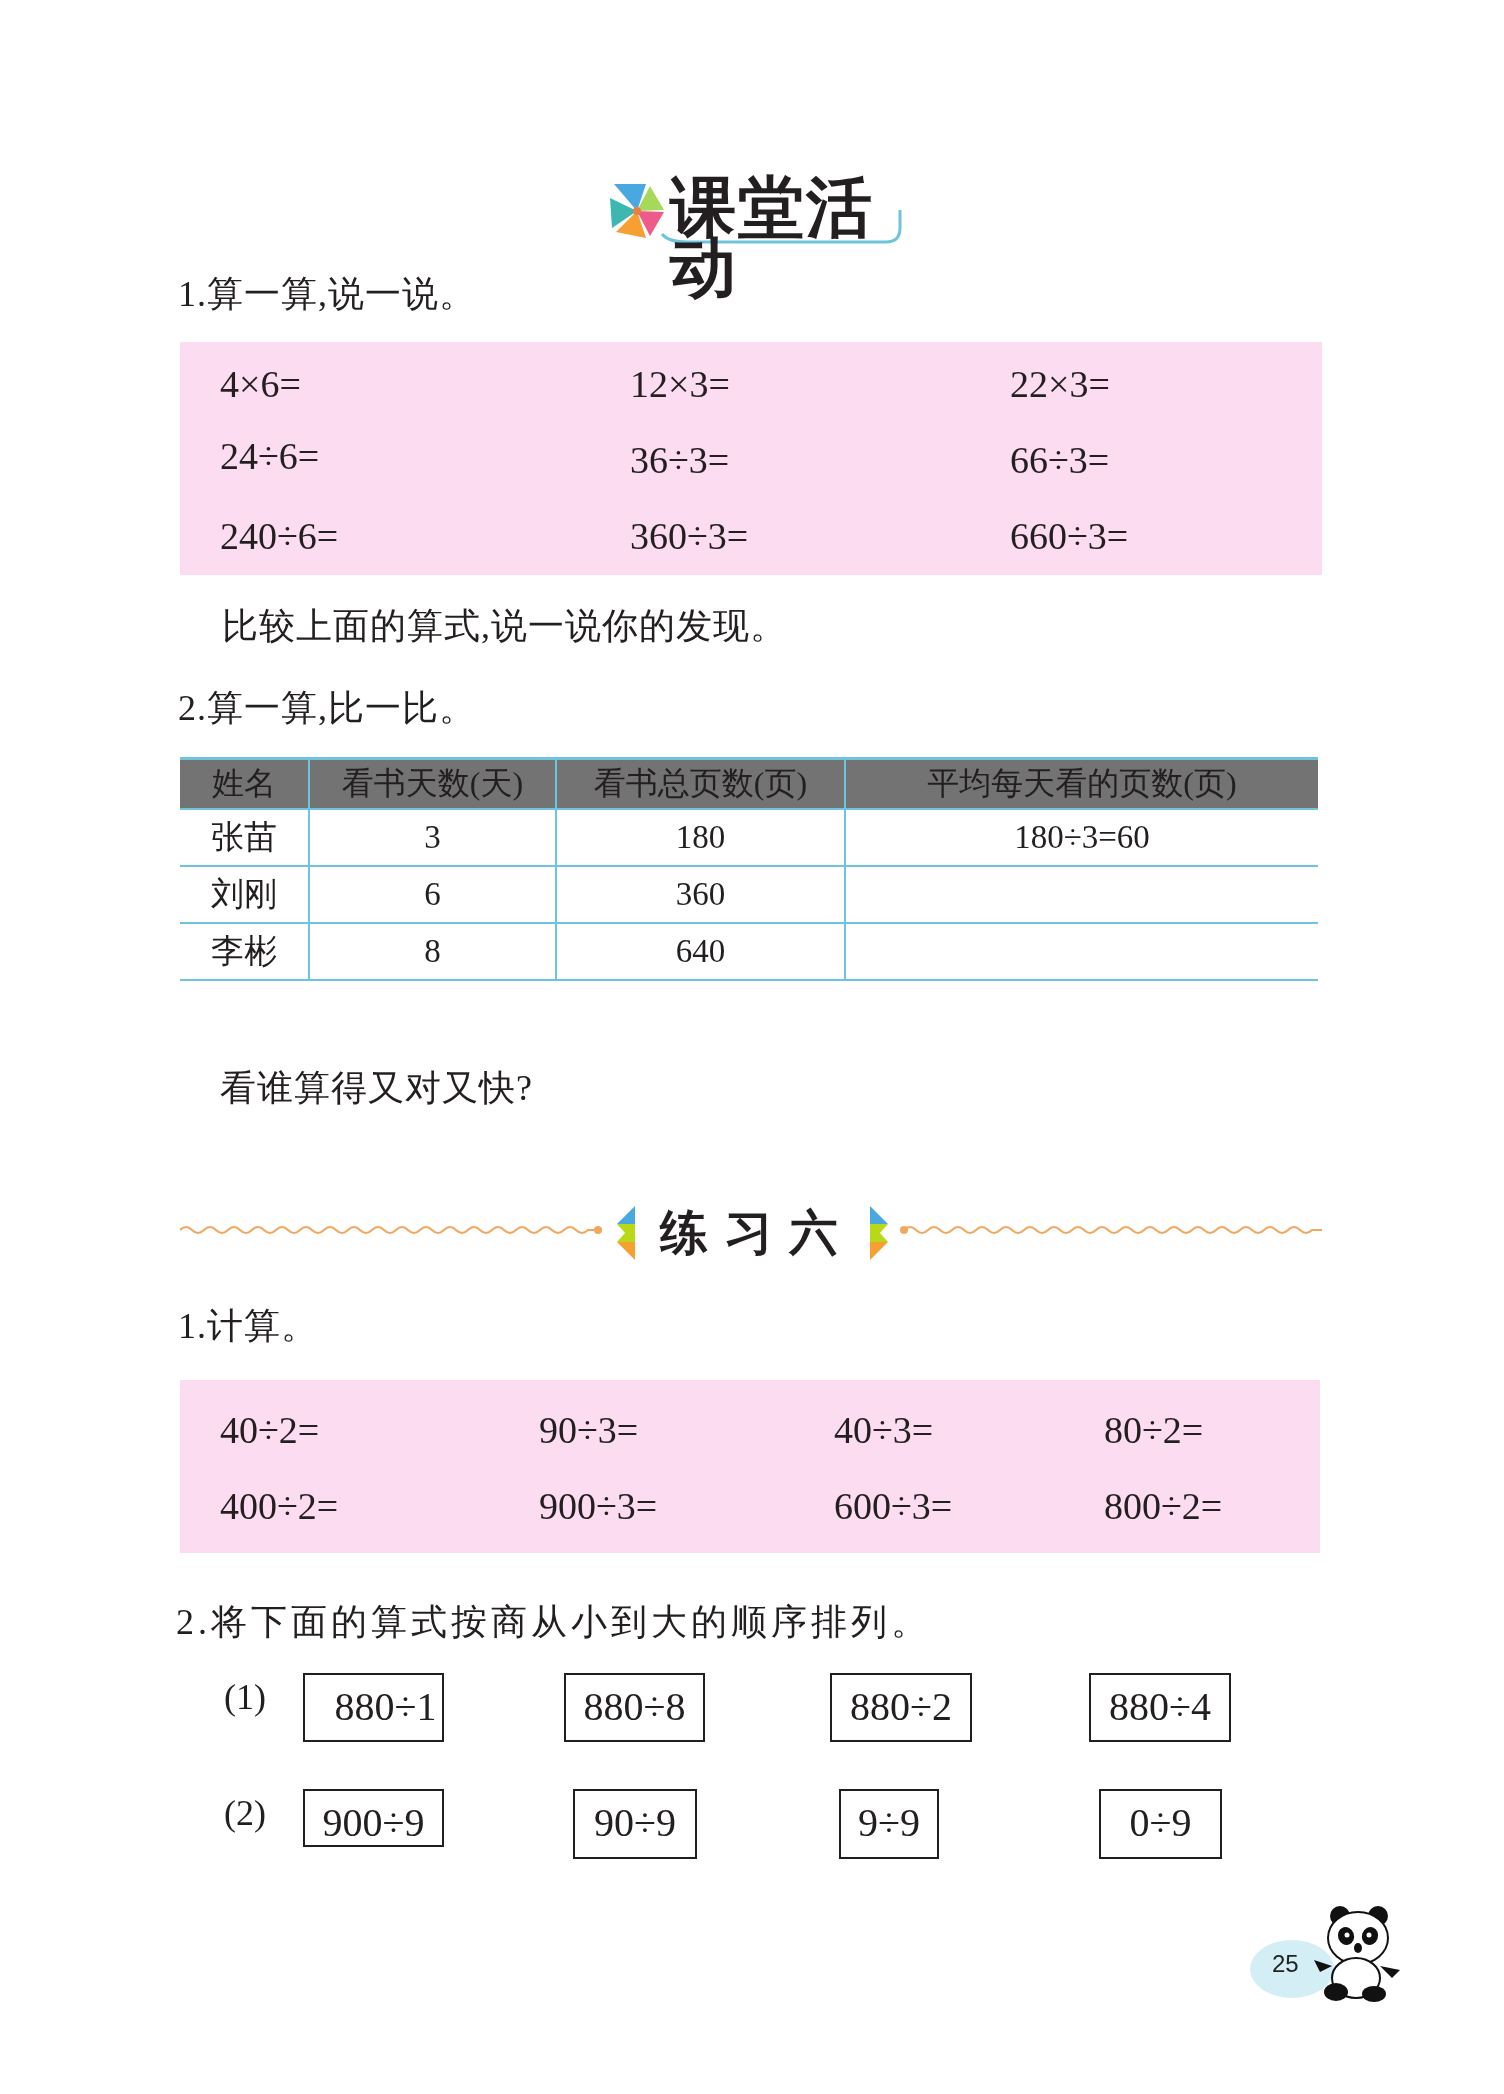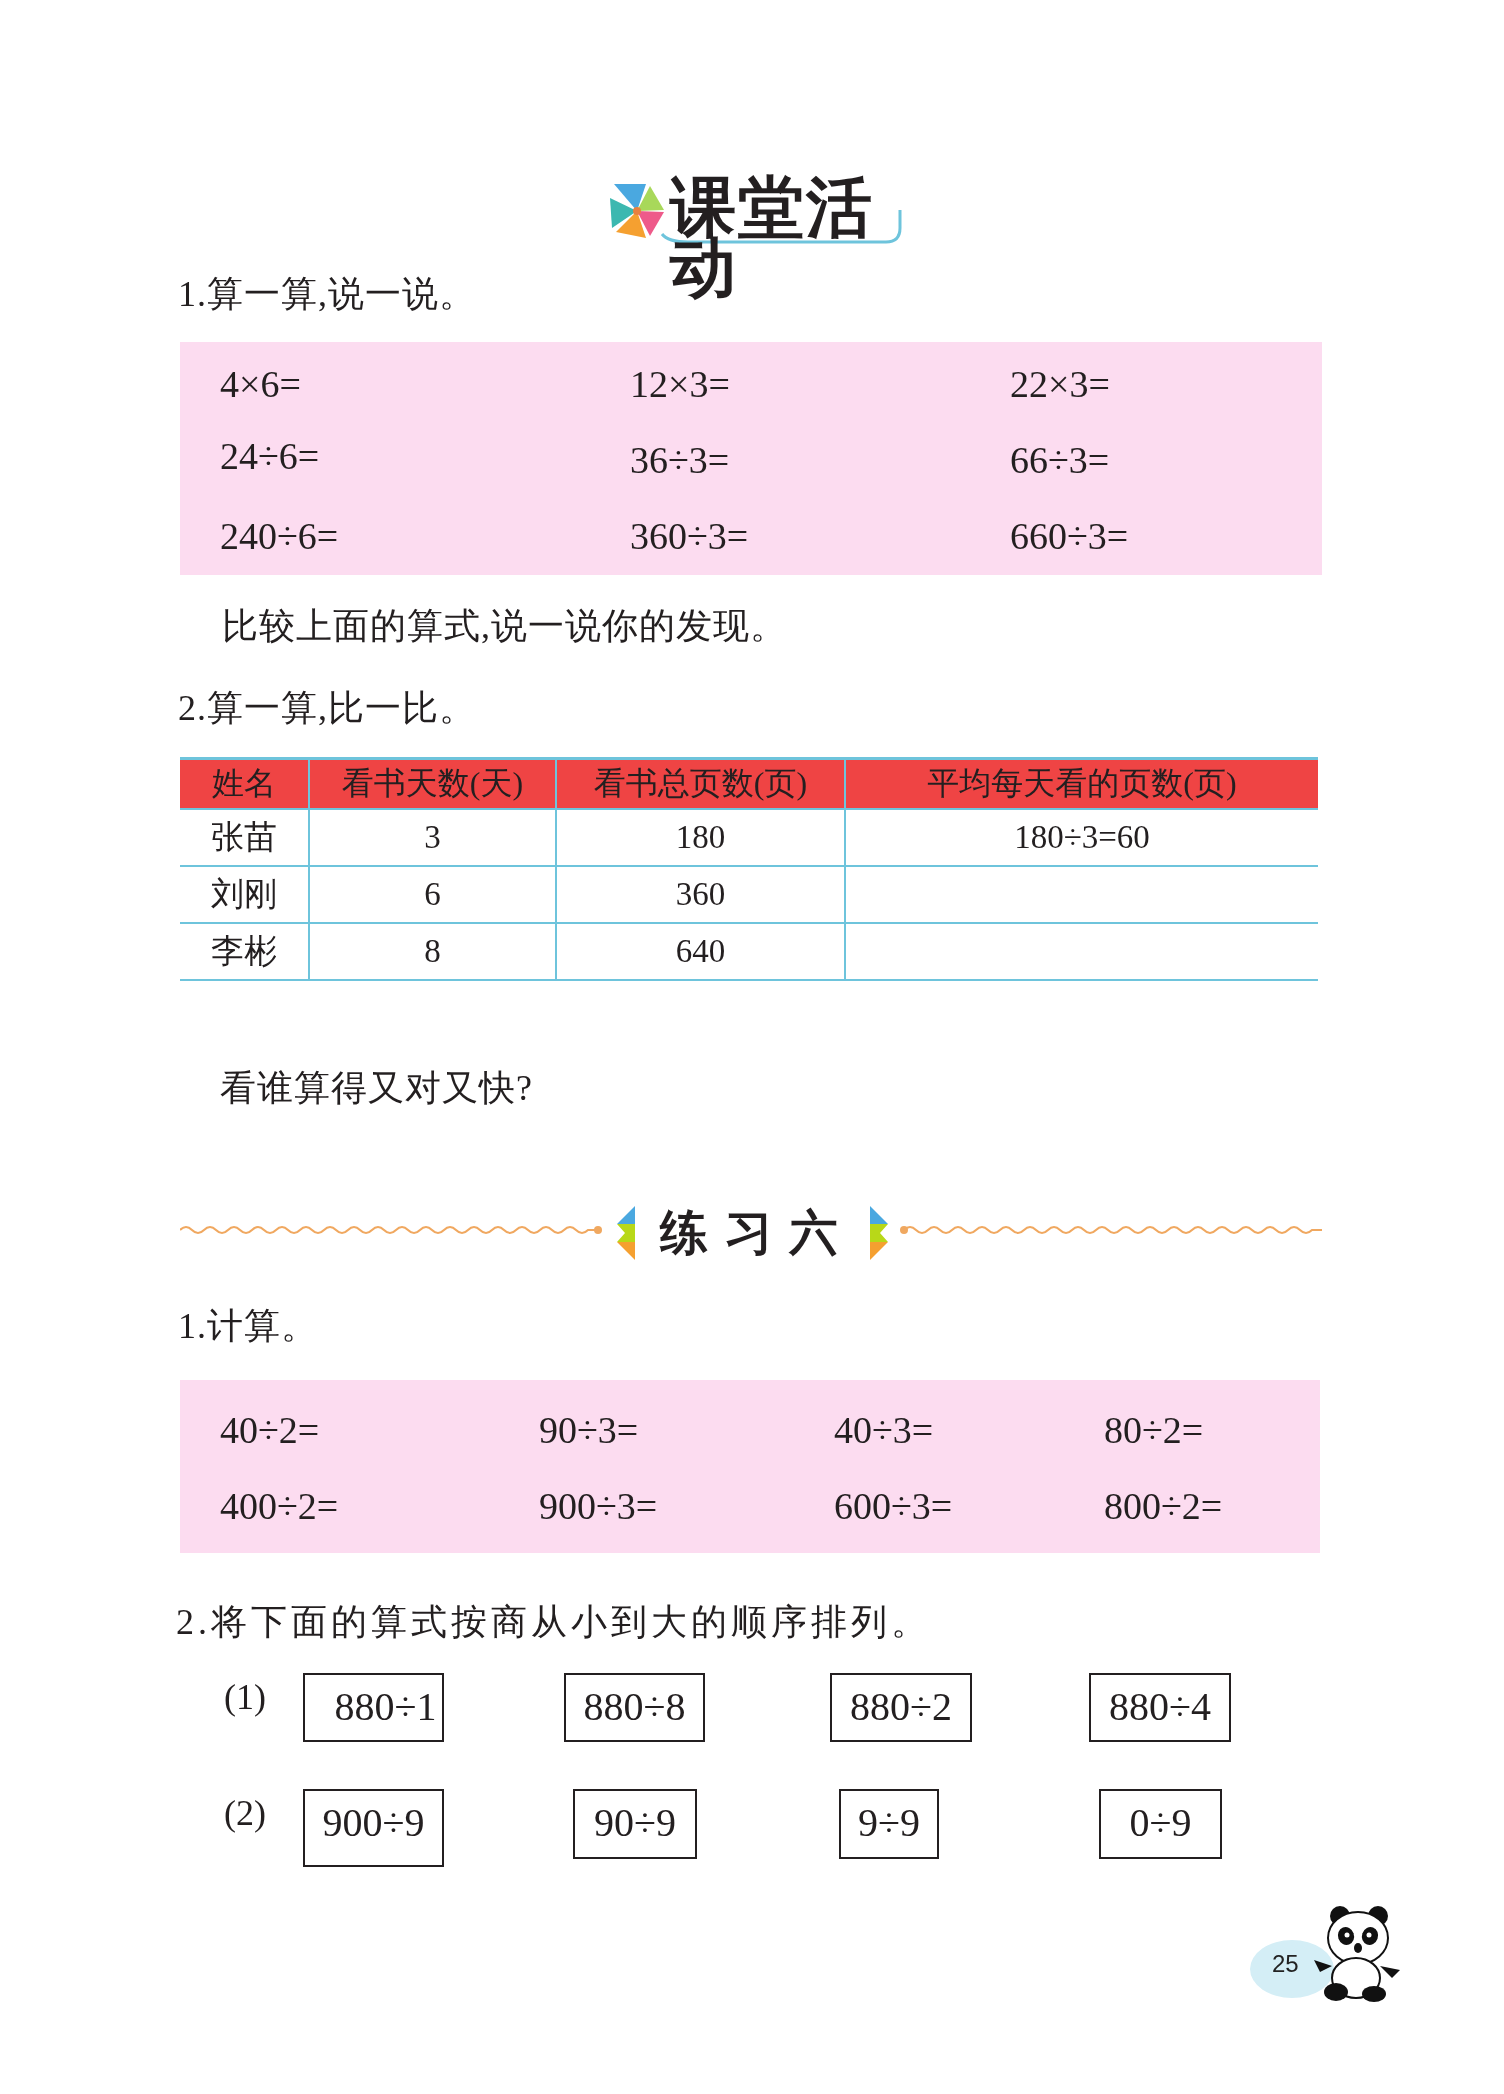--- a/index.html
+++ b/index.html
@@ -5,21 +5,21 @@
   html,body{margin:0;padding:0;background:#fff;}
   body{width:1504px;height:2094px;position:relative;overflow:hidden;
        font-family:"Liberation Serif","DejaVu Serif",serif;color:#231f20;}
   .abs{position:absolute;}
   .heading-cn{font-family:"DejaVu Sans","Liberation Sans",sans-serif;font-weight:bold;color:#231f20;}
   .q{font-size:36px;line-height:40px;white-space:nowrap;letter-spacing:1px;}
   .pink{background:#fcdcf0;}
   .expr{font-size:38px;line-height:44px;white-space:nowrap;}
   table.tbl{border-collapse:collapse;width:1138px;table-layout:fixed;font-size:33px;}
   table.tbl th,table.tbl td{border-bottom:2px solid #6ec4dc;text-align:center;font-weight:normal;padding:0;height:55px;}
-  table.tbl th{background:#ef4444;height:48px;border-top:3px solid #6ec4dc;font-size:32px;}
+  table.tbl th{background:#737373;height:48px;border-top:3px solid #6ec4dc;font-size:32px;}
   table.tbl th+th, table.tbl td+td{border-left:2px solid #6ec4dc;}
   .box{position:absolute;border:2px solid #231f20;font-size:40px;line-height:64px;text-align:center;white-space:nowrap;box-sizing:border-box;}
   .label{font-size:36px;white-space:nowrap;}
 </style>
 </head>
 <body>
 
 <div class="abs" style="left:606px;top:172px;width:300px;height:72px;">
   <svg class="abs" style="left:0;top:8px;" width="62" height="62" viewBox="0 0 62 62">
     <polygon points="31,31 8,4 40,4" fill="#4aa8e0"></polygon>
@@ -129,21 +129,21 @@
 
 <div class="abs q" style="left:176px;top:1602px;letter-spacing:4px;">2.将下面的算式按商从小到大的顺序排列。</div>
 
 <div class="abs label" style="left:224px;top:1676px;">(1)</div>
 <div class="box" style="left:303px;top:1673px;width:141px;height:69px;padding-left:24px;">880÷1</div>
 <div class="box" style="left:564px;top:1673px;width:141px;height:69px;">880÷8</div>
 <div class="box" style="left:830px;top:1673px;width:142px;height:69px;">880÷2</div>
 <div class="box" style="left:1089px;top:1673px;width:142px;height:69px;">880÷4</div>
 
 <div class="abs label" style="left:224px;top:1792px;">(2)</div>
-<div class="box" style="left:303px;top:1789px;width:141px;height:78px;">900÷9</div>
+<div class="box" style="left:303px;top:1789px;width:141px;height:58px;">900÷9</div>
 <div class="box" style="left:573px;top:1789px;width:124px;height:70px;">90÷9</div>
 <div class="box" style="left:839px;top:1789px;width:100px;height:70px;">9÷9</div>
 <div class="box" style="left:1099px;top:1789px;width:123px;height:70px;">0÷9</div>
 
 <div class="abs" style="left:1250px;top:1940px;width:84px;height:58px;border-radius:50%;background:#d4eef6;"></div>
 <div class="abs" style="left:1272px;top:1950px;font-family:'Liberation Sans',sans-serif;font-size:24px;color:#222;">25</div>
 <svg class="abs" style="left:1312px;top:1902px;" width="90" height="100" viewBox="0 0 90 100">
   <circle cx="28" cy="14" r="10" fill="#111"></circle>
   <circle cx="66" cy="14" r="10" fill="#111"></circle>
   <ellipse cx="46" cy="36" rx="30" ry="26" fill="#fff" stroke="#111" stroke-width="2"></ellipse>

